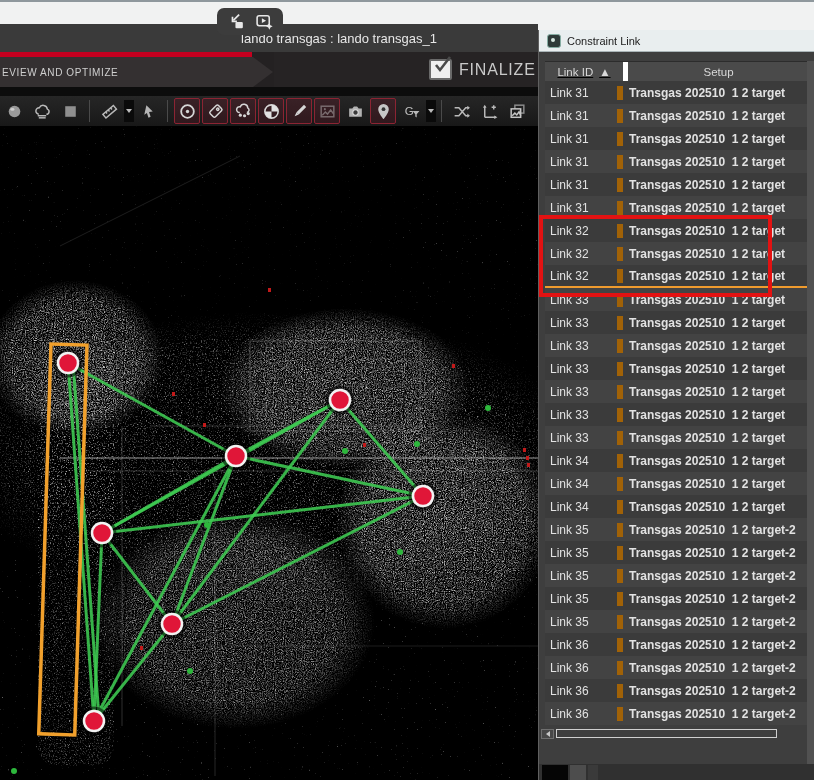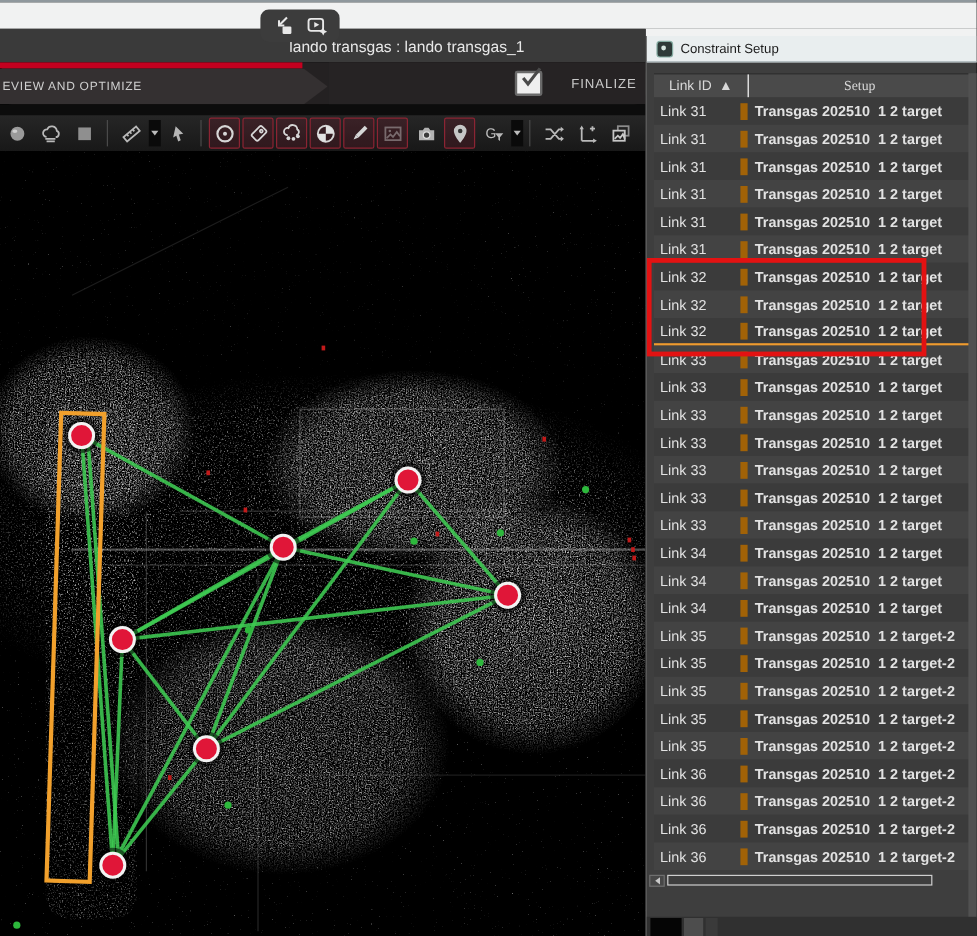--- a/index.html
+++ b/index.html
@@ -20,21 +20,21 @@
   .ribbon .redline{position:absolute;left:0;top:0;width:252px;height:5px;background:#c4001f;}
   .tab-left{position:absolute;left:0;top:5px;width:274px;height:30px;background:#343031;
     clip-path:polygon(0 0,253px 0,273px 50%,253px 100%,0 100%);
     display:flex;align-items:center;}
   .tab-left span{color:#cfcfcf;font-size:10px;letter-spacing:.6px;padding-left:2px;}
   .tab-right{position:absolute;left:274px;top:0;width:264px;height:35px;background:#262324;
     display:flex;align-items:center;}
   .finalize-box{position:relative;margin-left:155px;width:19px;height:17px;background:#efefef;
     border:2px solid #6a6a6a;border-radius:2px;}
   .finalize-box svg{position:absolute;left:1px;top:-6px;overflow:visible;}
-  .tab-right .lbl{color:#c9c9c9;font-size:11px;letter-spacing:.8px;margin-left:24px;}
+  .tab-right .lbl{color:#c9c9c9;font-size:16px;letter-spacing:.8px;margin-left:7px;}
   .gapbar{position:absolute;left:0;top:87px;width:538px;height:9px;background:#0c0c0c;}
   
   .toolbar{position:absolute;left:0;top:96px;width:538px;height:30px;
     background:linear-gradient(#262626,#181818);display:flex;align-items:center;}
   .tb-item{width:26px;height:26px;margin:0 1px;display:flex;align-items:center;justify-content:center;
     box-sizing:border-box;border-radius:2px;flex:none;}
   .tb-item.boxed{border:1px solid #8c2433;background:rgba(130,25,45,.22);}
   .tb-item.dim svg{opacity:.42;}
   .tb-div{width:1px;height:22px;background:#4a4a4a;margin:0 5px;flex:none;}
   .tb-caret{width:10px;height:22px;background:#0a0a0a;display:flex;align-items:center;justify-content:center;flex:none;margin-left:1px;}
@@ -46,22 +46,22 @@
   .panel{position:absolute;left:538px;top:30px;width:276px;height:750px;background:#3e3e3e;
     border-left:1px solid #606060;box-sizing:border-box;}
   .panel-title{position:absolute;left:0;top:0;width:100%;height:22px;background:#e9eeef;
     border-bottom:1px solid #a9b4b7;display:flex;align-items:center;box-sizing:border-box;}
   .pt-icon{width:12px;height:12px;margin:0 6px 0 8px;background:#2e3a38;border:1px solid #86ada3;
     border-radius:3px;position:relative;}
   .pt-icon::after{content:"";position:absolute;left:3px;top:3px;width:4px;height:4px;border-radius:50%;background:#d6e6e0;}
   .panel-title span{font-size:11px;color:#1c1c1c;}
   .list-header{position:absolute;left:6px;top:31px;width:264px;height:20px;background:#4a4a4a;
     border-top:1px solid #2c2c2c;border-bottom:1px solid #2c2c2c;display:flex;}
-  .lh-c1{width:78px;border-right:1px solid #ffffff;display:flex;align-items:center;justify-content:center;gap:6px;}
-  .lh-c2{flex:1;display:flex;align-items:center;justify-content:center;font-family:Liberation Serif, serif;}
+  .lh-c1{width:78px;border-right:5px solid #ffffff;display:flex;align-items:center;justify-content:center;gap:6px;text-decoration:underline;}
+  .lh-c2{flex:1;display:flex;align-items:center;justify-content:center;}
   .list-header span{color:#d8d8d8;font-size:11.5px;}
   .sortmark{color:#c8c8c8;font-size:7px;}
   .rows{position:absolute;left:6px;top:51px;width:264px;}
   .row{height:23px;display:flex;align-items:center;font-size:12px;color:#e2e2e2;white-space:pre;}
   .row:nth-child(odd){background:#3b3b3b;}
   .row:nth-child(even){background:#434343;}
   .row .c1{width:78px;padding-left:5px;box-sizing:border-box;border-right:6px solid #a16207;}
   .row .c2{flex:1;padding-left:6px;font-weight:bold;}
   .row.active{border-bottom:2px solid #ef9b2e;box-sizing:border-box;}
   .vscroll{position:absolute;right:0;top:31px;width:7px;height:704px;background:#515151;}
@@ -354,21 +354,21 @@
           <rect x="452" y="238" width="3" height="4" fill="#c21a1a"></rect>
           <rect x="140" y="520" width="3" height="4" fill="#c21a1a"></rect>
           <rect x="526" y="330" width="3" height="4" fill="#c21a1a"></rect>
         </g>
     </svg>
   </div>
 
   <div class="panel">
     <div class="panel-title">
       <span class="pt-icon"></span>
-      <span>Constraint Setup</span>
+      <span>Constraint Link</span>
     </div>
     <div class="list-header">
       <div class="lh-c1">
         <span>Link ID</span>
         <span class="sortmark">▲</span>
       </div>
       <div class="lh-c2">
         <span>Setup</span>
       </div>
     </div>

